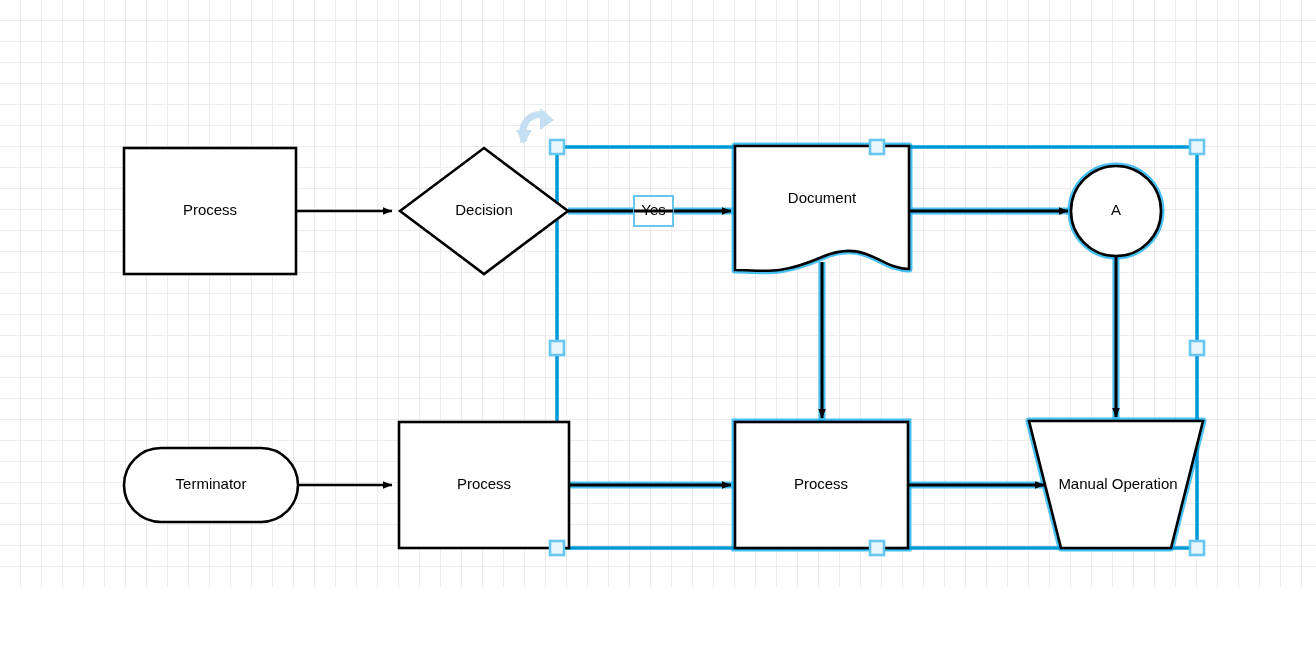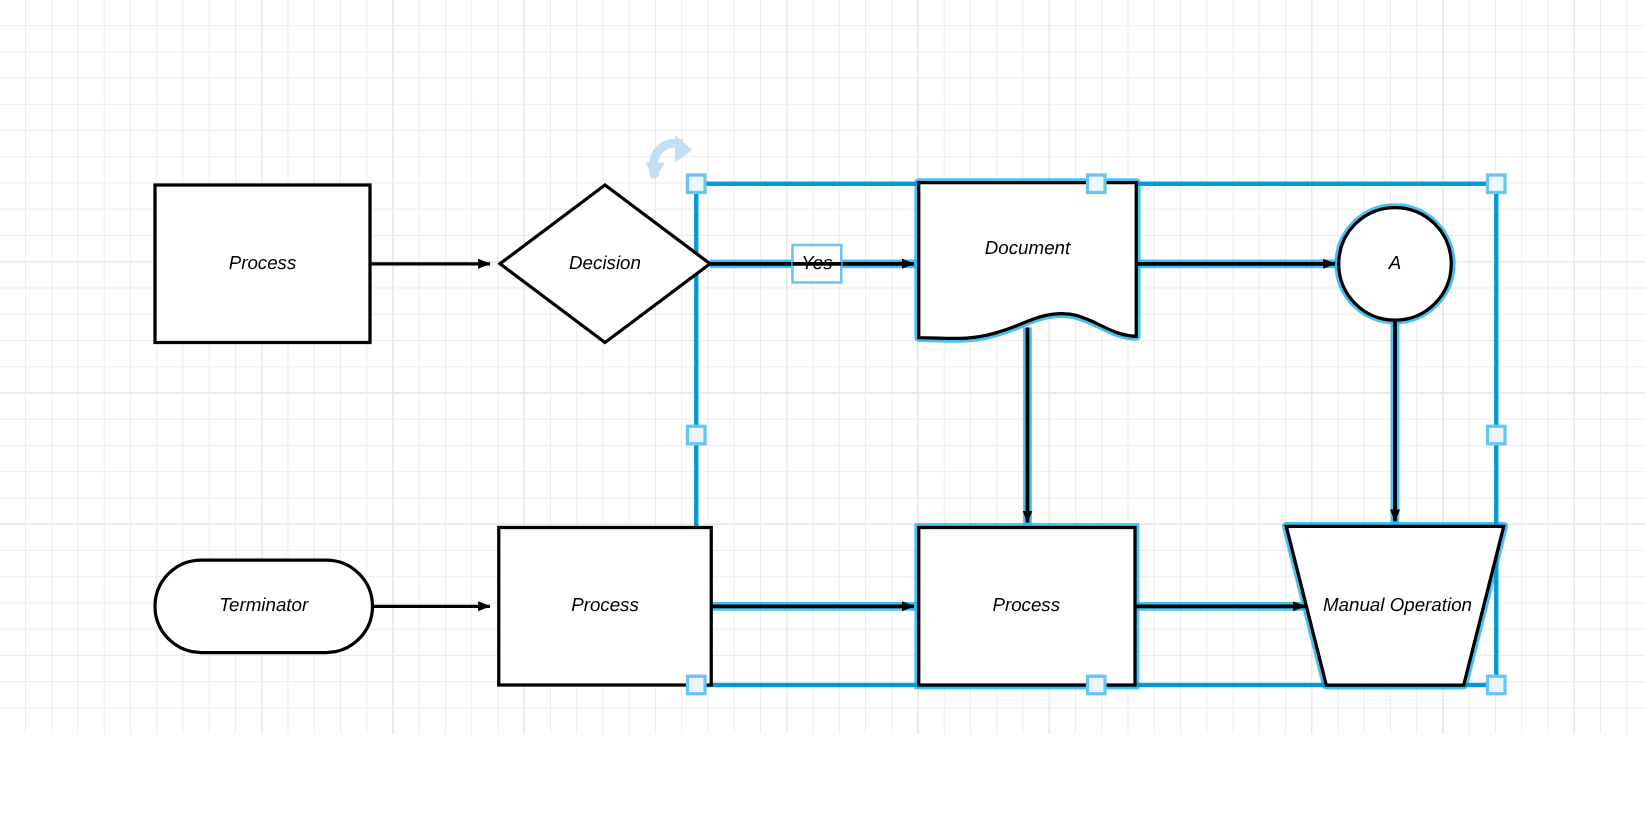--- a/index.html
+++ b/index.html
@@ -20,21 +20,20 @@
       linear-gradient(to right, #ececec 1px, transparent 1px),
       linear-gradient(to bottom, #ececec 1px, transparent 1px),
       linear-gradient(to right, #d4d4d4 1px, transparent 1px),
       linear-gradient(to bottom, #d4d4d4 1px, transparent 1px);
     background-size:
       21px 21px,
       21px 21px,
       105px 105px,
       105px 105px;
     background-position: -1px -1px, -1px -1px, -1px -1px, -1px -1px;
-    font-style: italic;
   }
   #diagram-svg {
     position: absolute;
     left: 0;
     top: 0;
     width: 1316px;
     height: 666px;
     display: block;
   }
   .shape-label {

